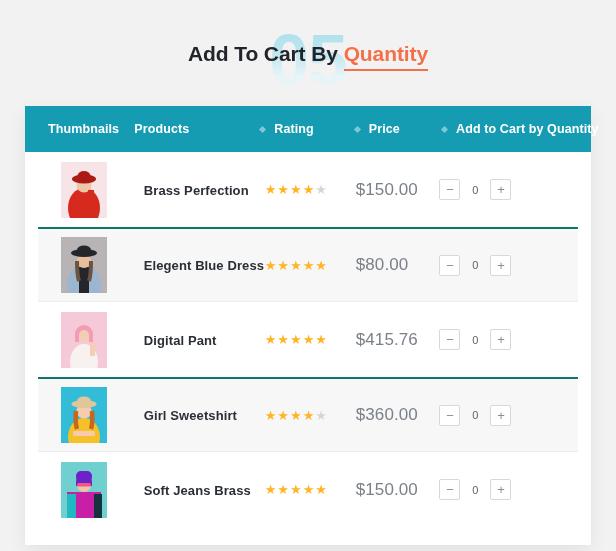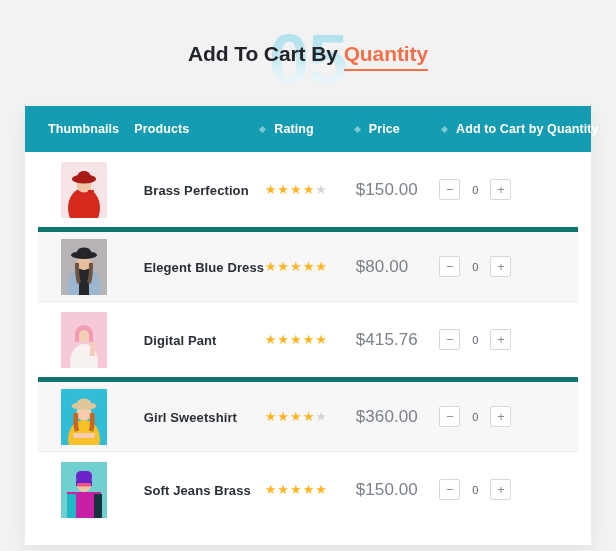--- a/index.html
+++ b/index.html
@@ -129,21 +129,21 @@
   .row {
     display: flex;
     align-items: center;
     height: 75px;
     margin: 0 13px;
     background: #ffffff;
   }
 
   .row.striped {
     background: #f7f7f7;
-    border-top: 5px solid #0f766e;
+    border-top: 2px solid #0f766e;
     border-bottom: 1px solid #ececec;
   }
 
   .thumb {
     width: 46px;
     height: 56px;
     overflow: hidden;
     display: block;
     flex: 0 0 auto;
   }

